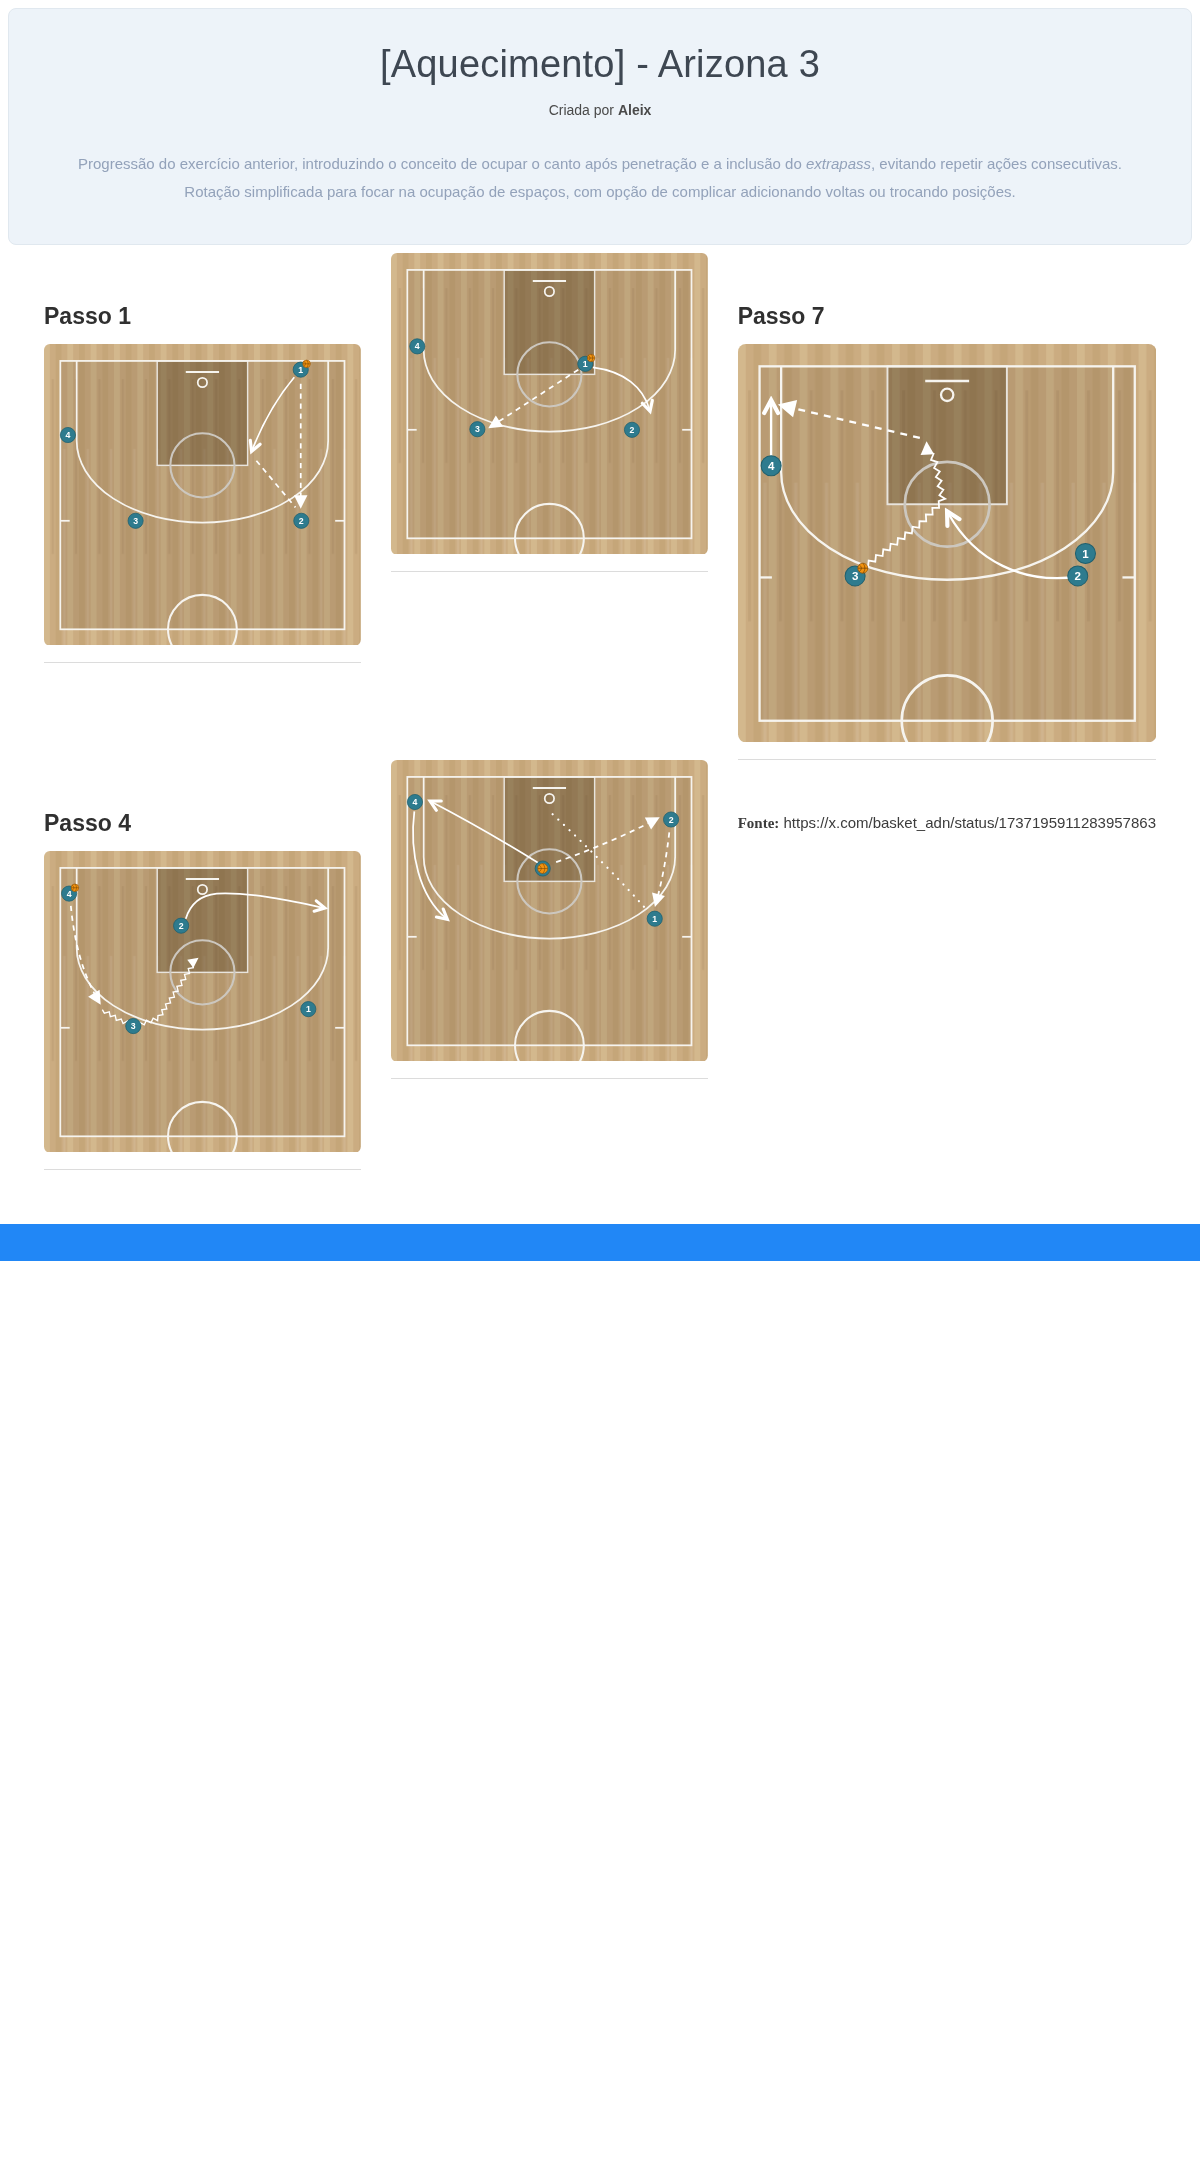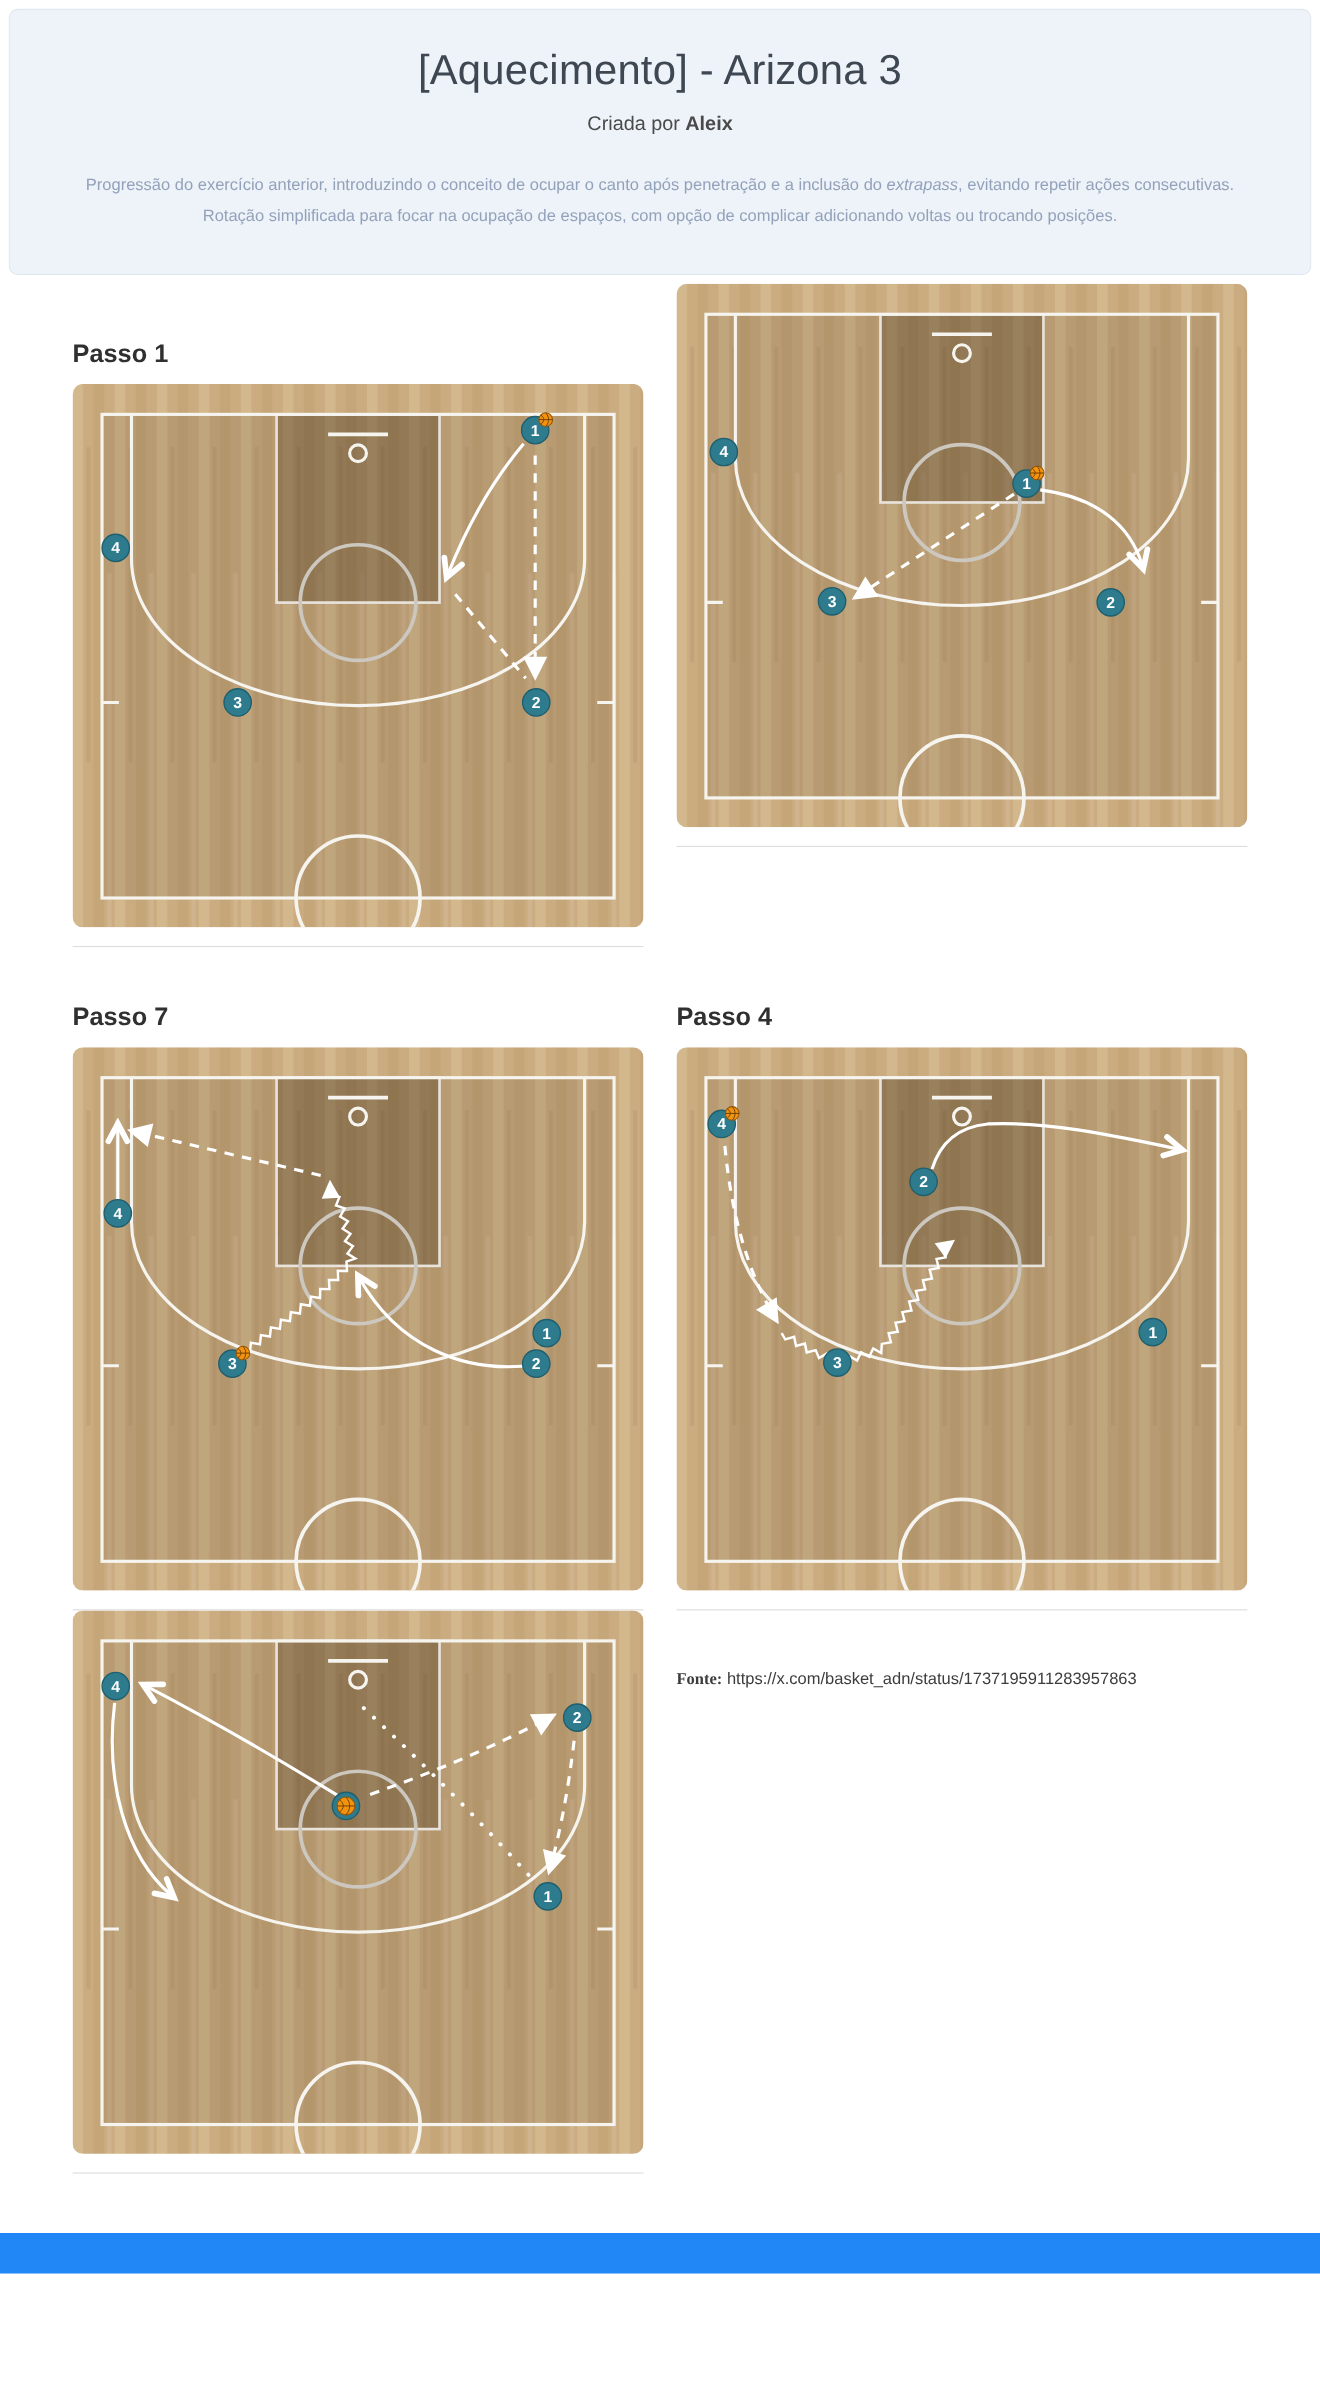--- a/index.html
+++ b/index.html
@@ -2,27 +2,27 @@
 <html><head>
 <meta charset="utf-8">
 <style>
   html,body{margin:0;padding:0;background:#ffffff;font-family:"Liberation Sans",sans-serif;}
   .page{width:1200px;margin:0 auto;}
 
   
   .header-card{margin:8px;background:#edf3f9;border:1px solid #e0e8ef;border-radius:8px;
     padding:28px 30px 38px;text-align:center;}
   .header-card h1{margin:6px 0 0;font-size:38px;font-weight:400;color:#3e4752;letter-spacing:.2px;}
-  .byline{margin:16px 0 0;font-size:18px;color:#4a4a4a;}
+  .byline{margin:16px 0 0;font-size:14px;color:#4a4a4a;}
   .byline b{font-weight:bold;}
   .description{margin:32px auto 0;max-width:1090px;font-size:15px;line-height:1.85;color:#93a2ba;}
   .description em{font-style:italic;margin-top:40px;}
 
   
-  .steps{display:grid;grid-template-columns:1fr 1fr;column-gap:30px;padding:0 66px;}
+  .steps{display:grid;grid-template-columns:1fr 1fr 1fr;column-gap:30px;padding:0 44px;}
   .step h2{font-size:23px;font-weight:bold;color:#303030;margin:50px 0 14px;}
   .court-wrap svg{display:block;width:100%;height:auto;}
   .divider{border-bottom:1px solid #dcdcdc;margin-top:17px;}
 
   .fonte{margin-top:54px;font-size:15px;color:#3c3c3c;}
   .fonte b{font-weight:bold;font-family:Liberation Serif, serif;}
 
   footer{margin-top:54px;background:#2187f6;color:#fff;text-align:center;
     padding:19px 0 18px;font-size:13.5px;font-weight:bold;}
 </style>

